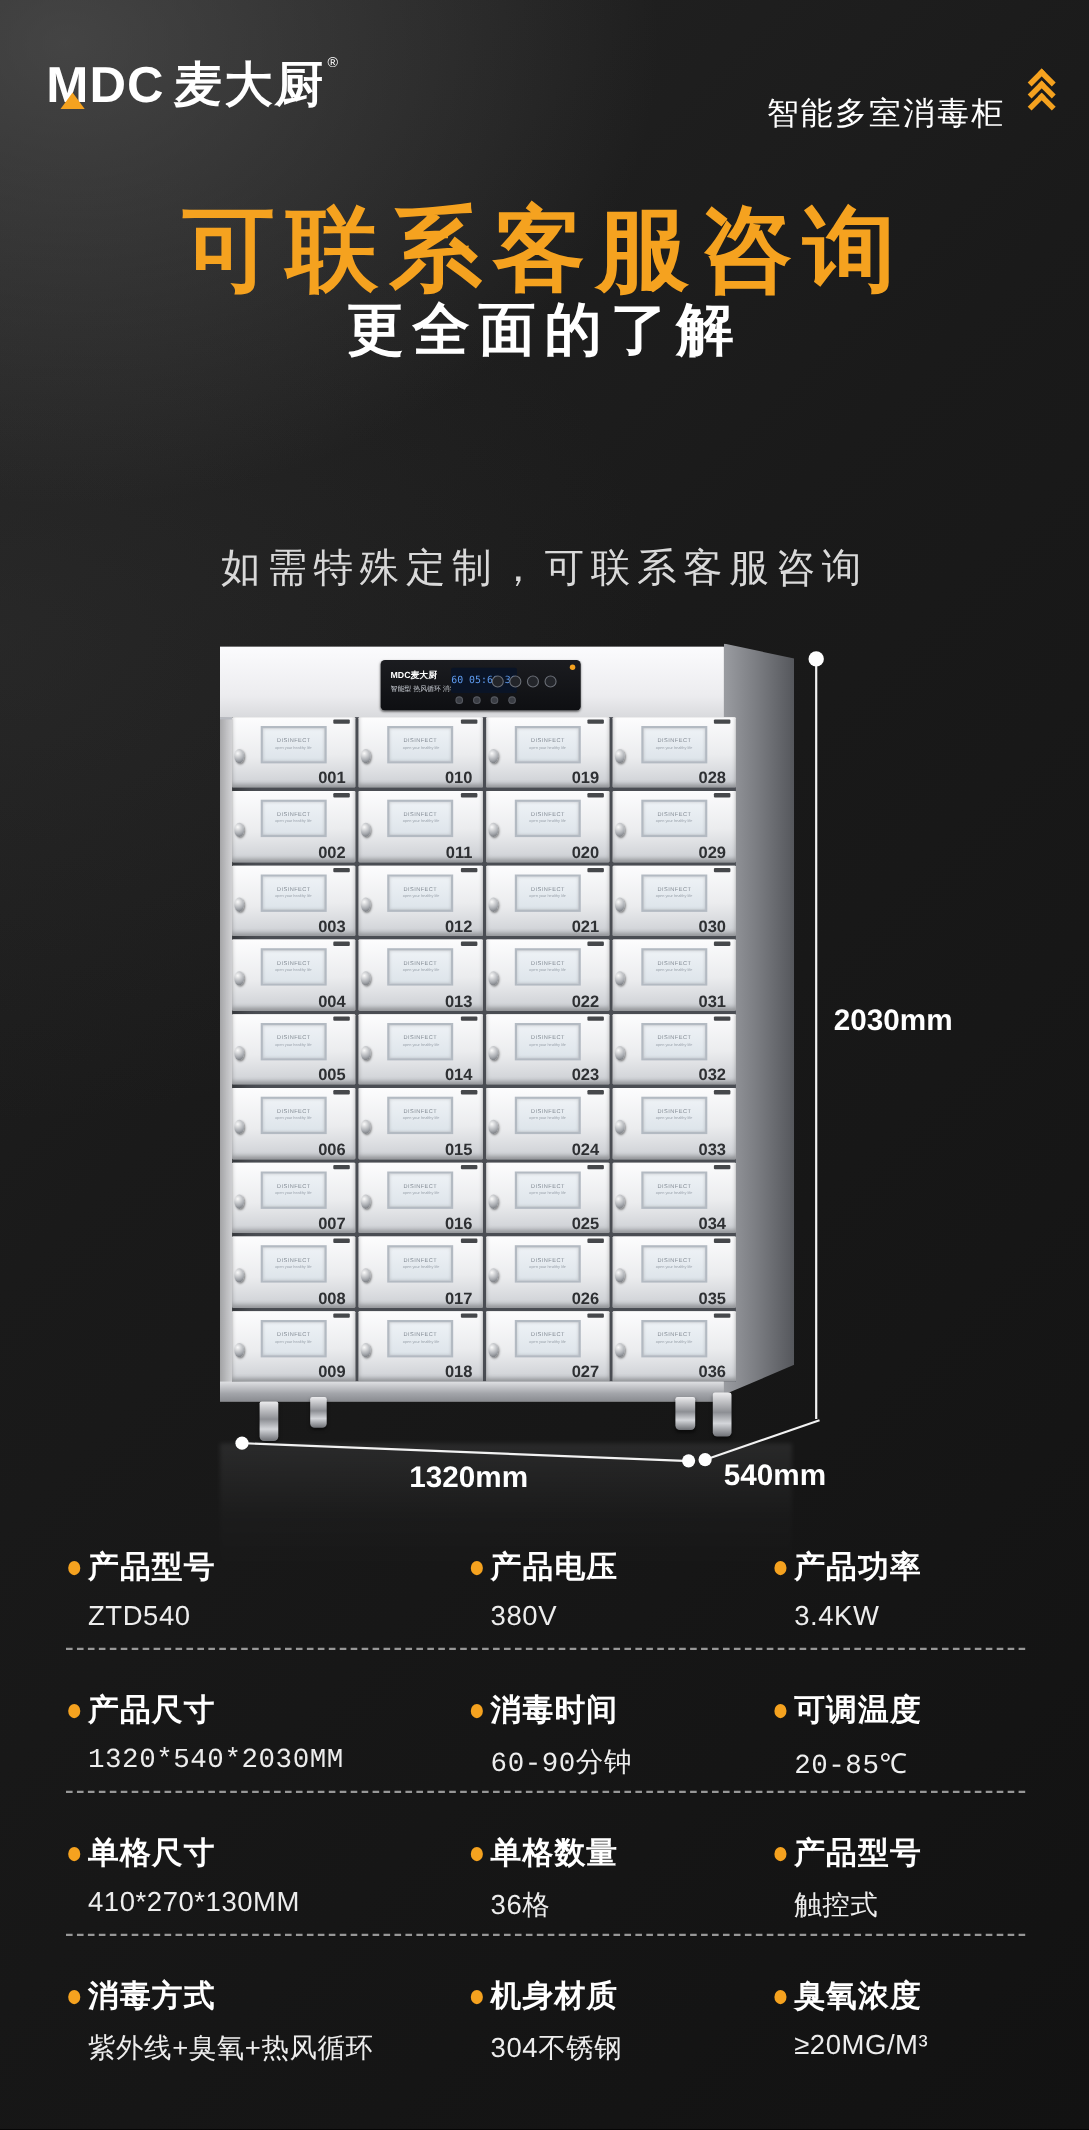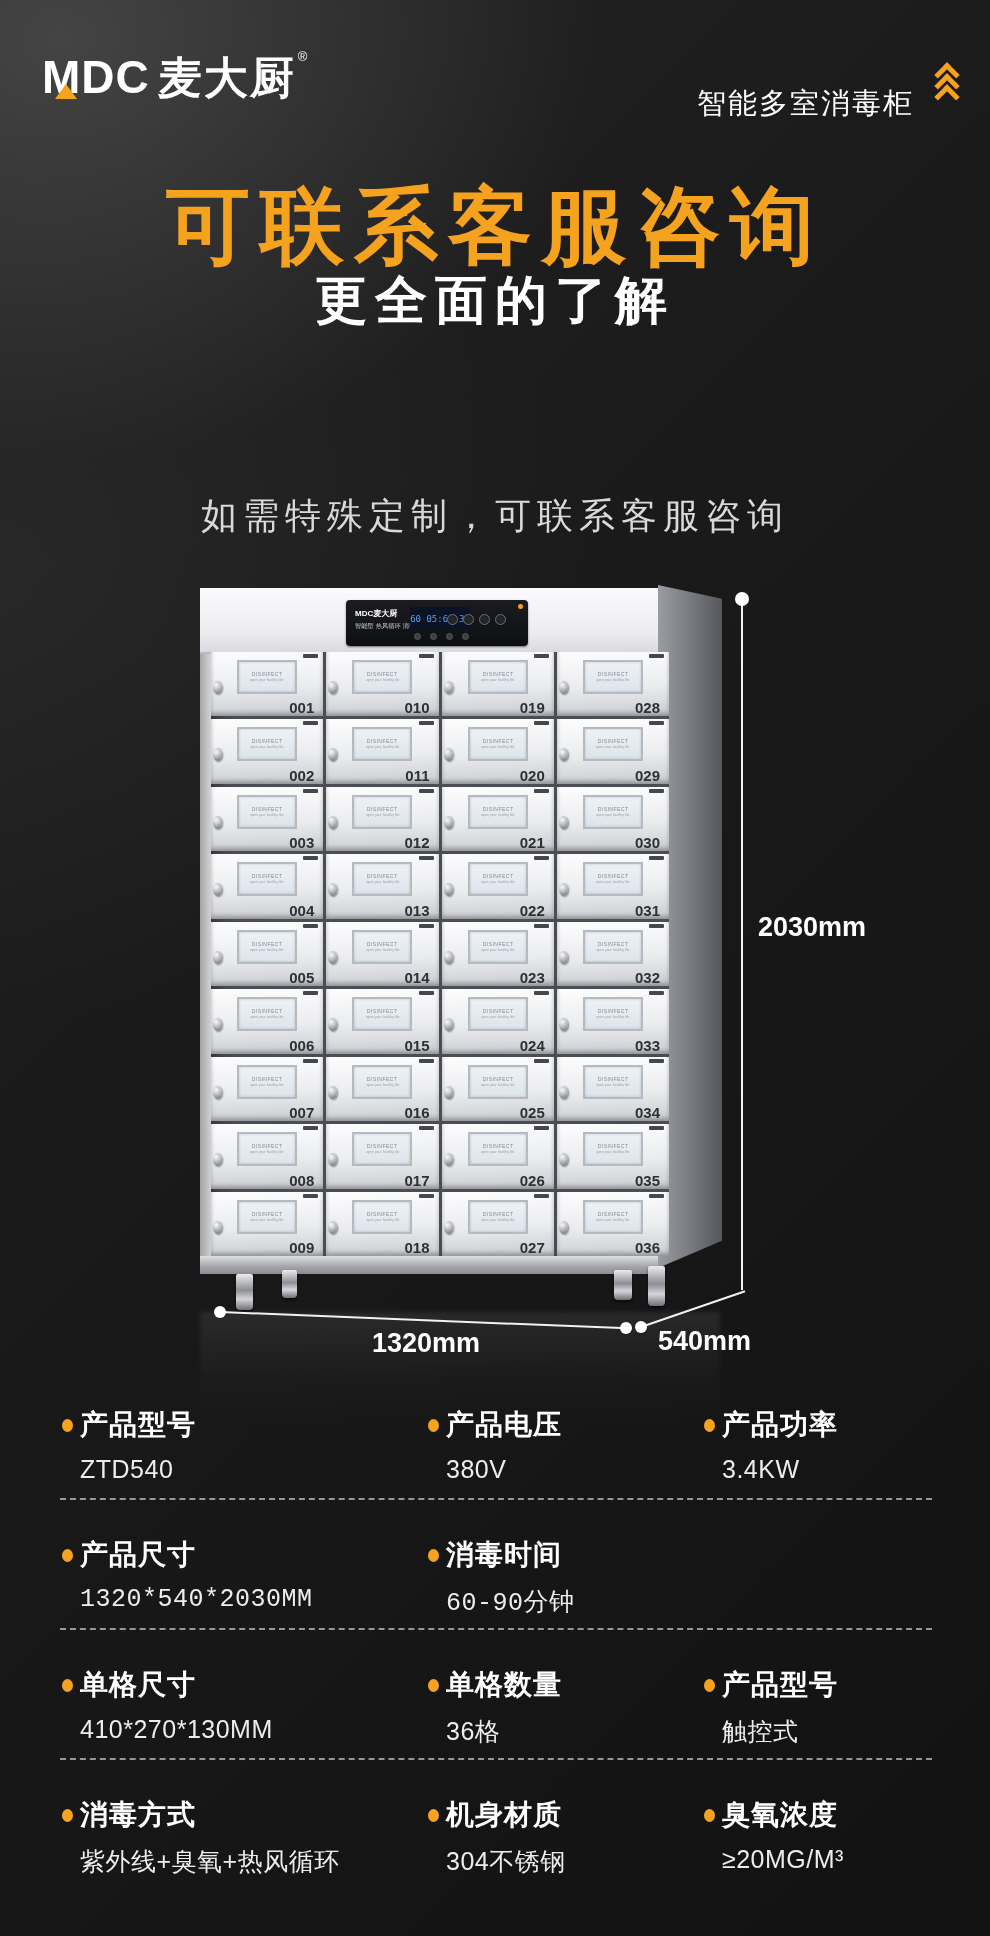--- a/index.html
+++ b/index.html
@@ -544,20 +544,27 @@
           </div>
           <div class="spec-value">1320*540*2030MM</div>
         </div>
         <div class="spec-item col1">
           <div class="spec-label">
             <span class="bullet"></span>
             <span class="lbl">消毒时间</span>
           </div>
           <div class="spec-value">60-90分钟</div>
         </div>
+        <div class="spec-item col2">
+          <div class="spec-label">
+            <span class="bullet"></span>
+            <span class="lbl">可调温度</span>
+          </div>
+          <div class="spec-value">20-85℃</div>
+        </div>
       </div>
       <div class="spec-divider" style="top: 228px;"></div>
       <div class="spec-row" style="top: 260px;">
         <div class="spec-item col0">
           <div class="spec-label">
             <span class="bullet"></span>
             <span class="lbl">单格尺寸</span>
           </div>
           <div class="spec-value">410*270*130MM</div>
         </div>

